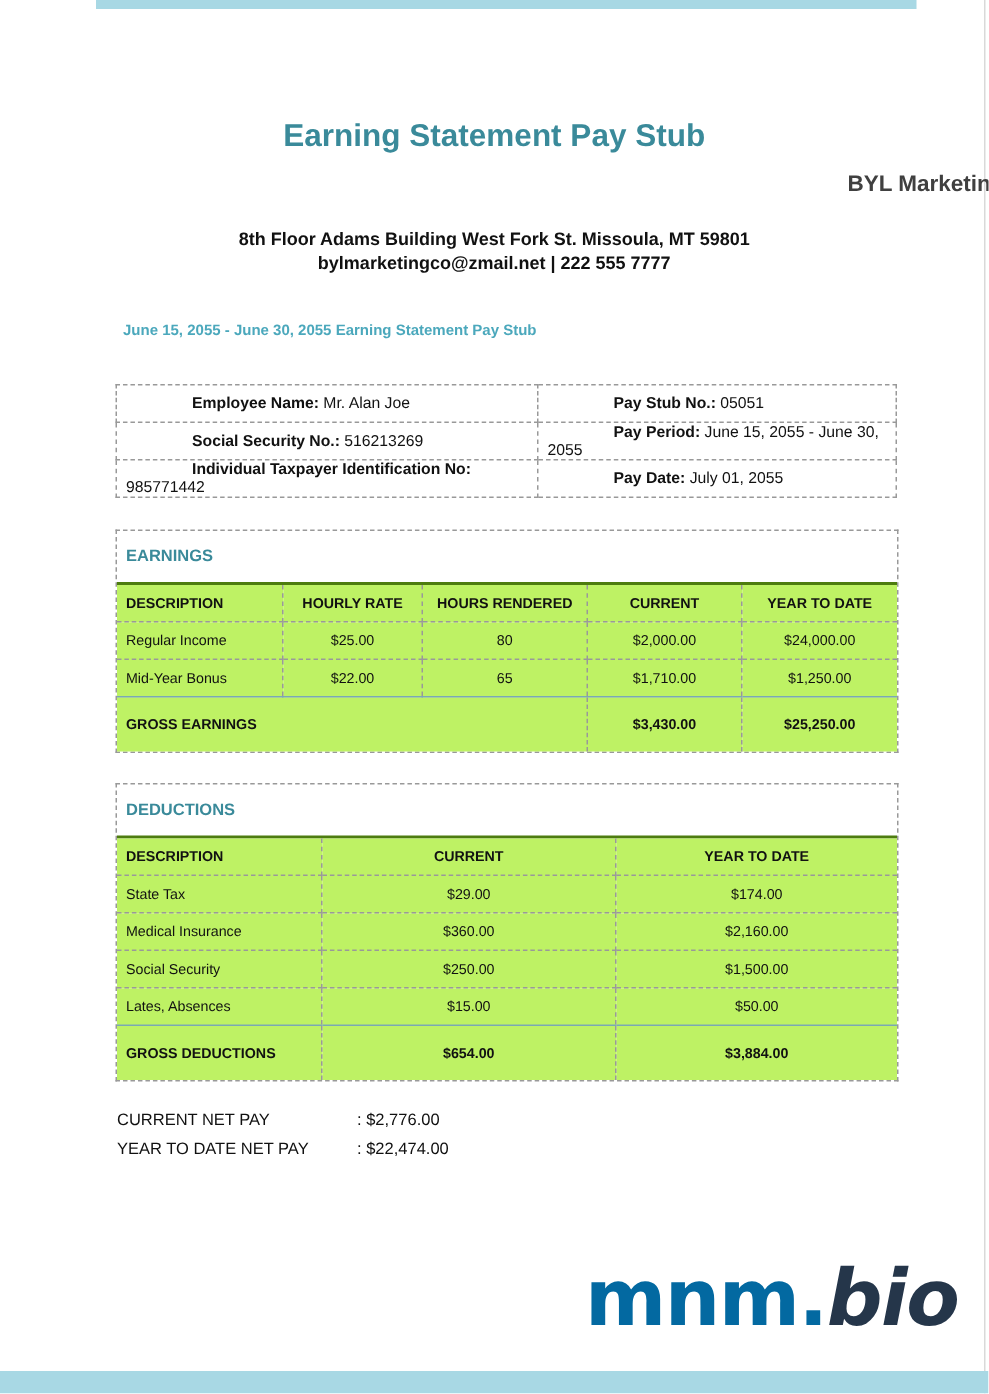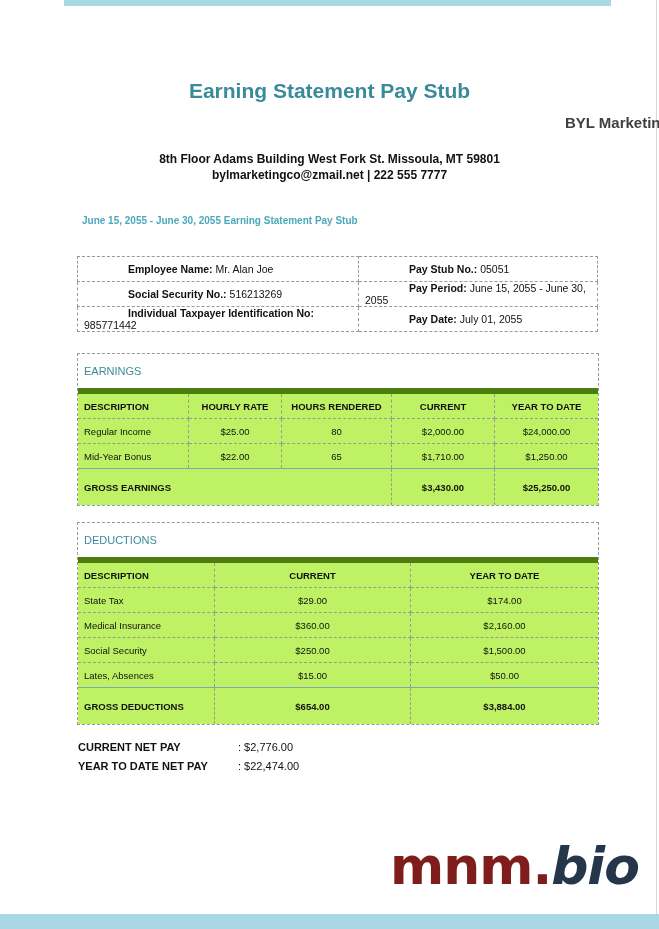--- a/index.html
+++ b/index.html
@@ -10,32 +10,32 @@
   .title{position:absolute;left:0;width:659px;top:79px;text-align:center;font-size:21px;font-weight:bold;color:#3a8a9a;}
   .company{position:absolute;left:0;width:659px;top:114px;text-align:right;font-size:15px;font-weight:bold;color:#404040;margin-left:39px;}
   .addr{position:absolute;left:0;width:659px;text-align:center;font-size:12px;font-weight:bold;color:#111;}
   .period-title{position:absolute;left:82px;top:215px;font-size:10px;font-weight:bold;color:#4ba8bc;}
   table{border-collapse:collapse;position:absolute;}
   td{font-size:10.5px;padding:0 6px;}
   .info{left:77px;top:256px;width:521px;}
   .info td{border:1px dashed #999;height:24px;}
   .info b{font-weight:bold;padding-left:44px;}
   .box{position:absolute;border:1px dashed #999;left:77px;width:520px;}
-  .box-title{height:34px;line-height:34px;padding-left:6px;font-size:11px;font-weight:normal;color:#3a8a9a;border-bottom:6px solid #4d7c0f;}
+  .box-title{height:34px;line-height:34px;padding-left:6px;font-size:11px;font-weight:bold;color:#3a8a9a;border-bottom:2px solid #4d7c0f;}
   .grid{position:static;width:100%;}
   .grid td{background:#bef264;border-right:1px dashed #999;border-bottom:1px dashed #999;height:24px;font-size:9.5px;}
   .grid td:last-child{border-right:none;}
   .grid tr.hdr td{font-weight:bold;font-size:9.5px;}
   .grid tr.total td{font-weight:bold;height:36px;border-bottom:none;border-top:1px solid #7aa9b4;}
   .grid tr.last-row td{border-bottom:none;margin-left:24px;}
   .c{text-align:center;}
   .net{position:absolute;left:78px;font-size:11px;}
-  .net .lbl{display:inline-block;width:160px;font-weight:bold;}
+  .net .lbl{display:inline-block;width:160px;font-weight:normal;}
   .logo{position:absolute;left:390px;top:836px;font-size:52px;font-weight:bold;letter-spacing:-1px;font-family:"DejaVu Sans",sans-serif;line-height:60px;}
-  .logo .m{color:#7f1d1d;}
+  .logo .m{color:#0369a1;}
   .logo .b{color:#25364a;font-style:italic;}
 </style>
 </head>
 <body>
 
 <div class="top-bar"></div>
 <div class="right-line"></div>
 
 <div class="title">Earning Statement Pay Stub</div>
 <div class="company">BYL Marketing Co.</div>

